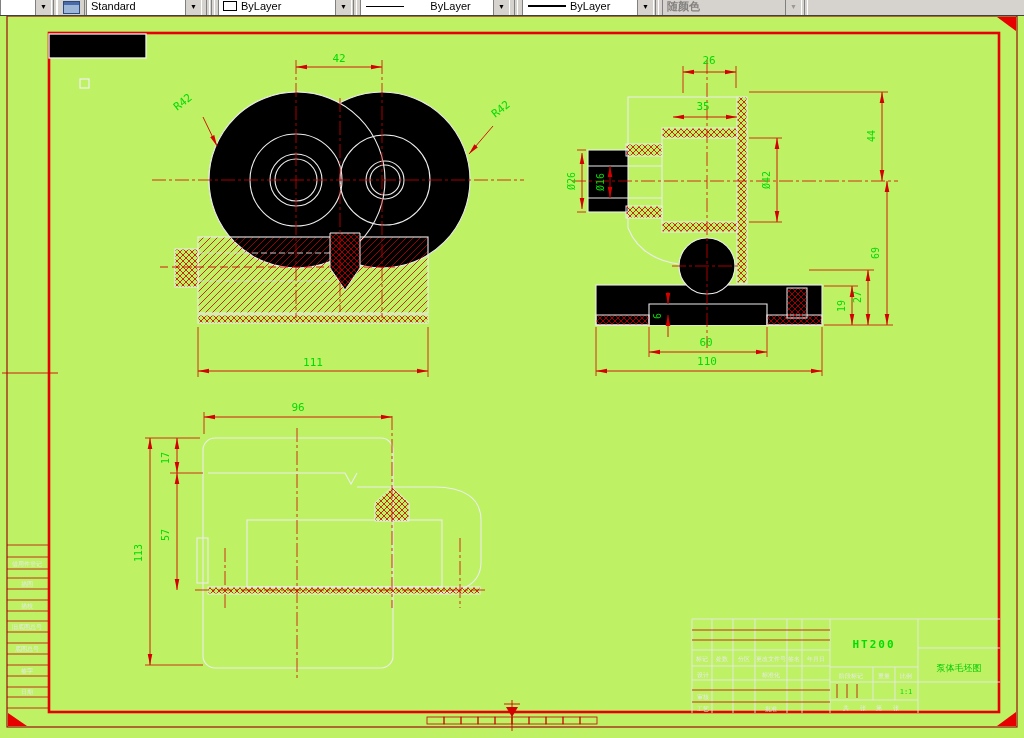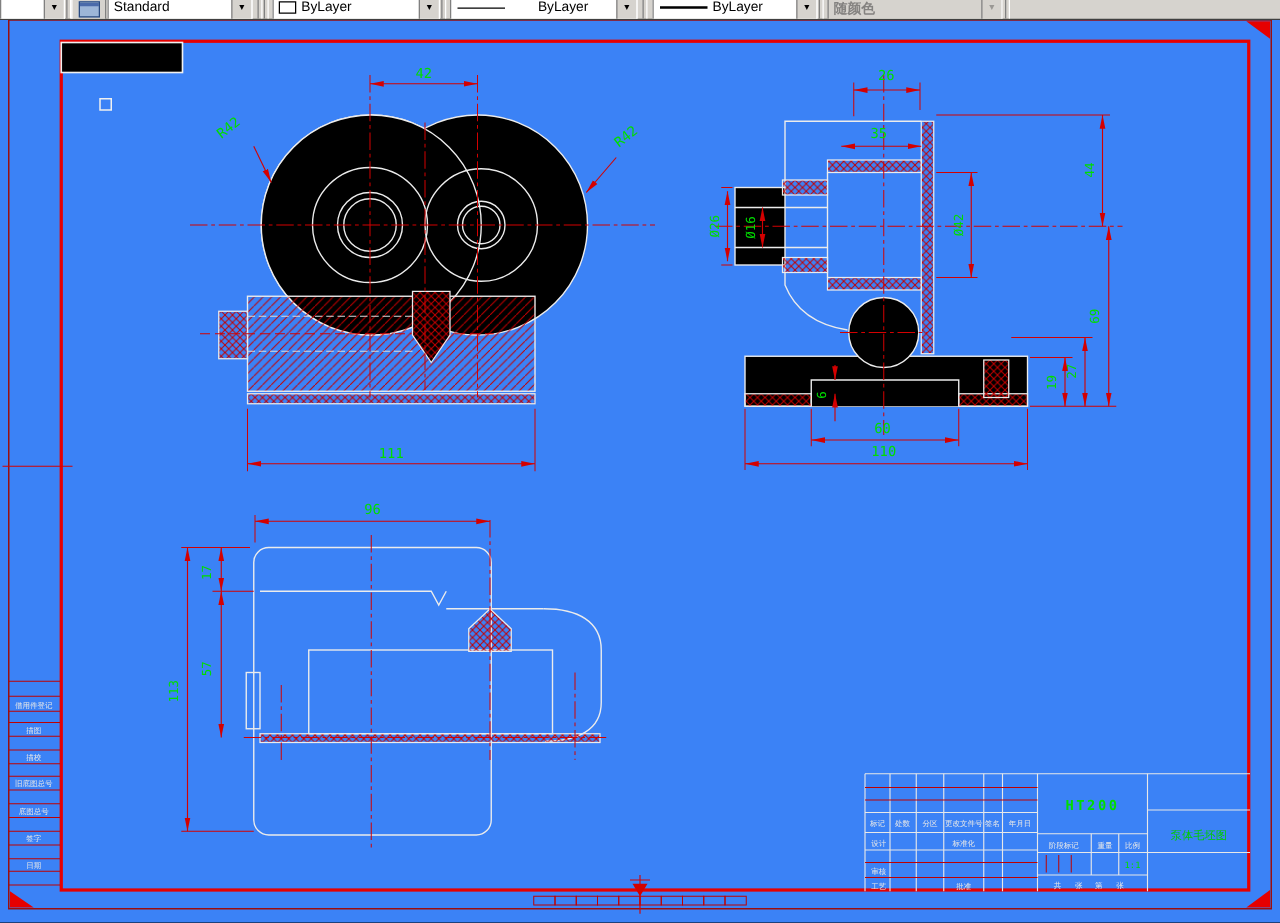--- a/index.html
+++ b/index.html
@@ -19,21 +19,21 @@
   .combo.disabled .arrowbtn{color:#9a9894;}
   .sep{position:absolute;top:0;width:2px;height:15px;border-left:1px solid #808080;border-right:1px solid #fff;}
   .tbtn{position:absolute;top:-4px;height:20px;width:26px;background:#d6d3ce;
         border:1px solid;border-color:#fff #808080 #808080 #fff;
         display:flex;align-items:center;justify-content:center;}
   .tbtn .glyph{width:15px;height:11px;background:#9db6d8;border:1px solid #2a4a80;
         box-shadow:inset 0 3px 0 #4a6aaa;}
   .swatch{width:12px;height:8px;border:1px solid #000;background:#fff;margin-left:4px;flex:0 0 12px;}
   .linesample{height:1px;background:#000;width:38px;margin-left:5px;flex:0 0 38px;}
   
-  #canvas{position:absolute;left:0;top:0;width:1024px;height:738px;background:#3b82f6;z-index:1;}
+  #canvas{position:absolute;left:0;top:0;width:1024px;height:738px;background:#bef264;z-index:1;}
   svg text{user-select:none;}
   .w{stroke:#ececec;stroke-width:1.1;fill:none;}
   .wf{stroke:#ececec;stroke-width:1.1;fill:#000;}
   .wd{stroke:#dcdcdc;stroke-width:0.9;fill:none;stroke-dasharray:6 3;}
   .hd{fill:url(#hd);stroke:#ececec;stroke-width:1.1;}
   .hx{fill:url(#hx);stroke:#ececec;stroke-width:1;}
   .cl{stroke:#d40000;stroke-width:0.8;fill:none;stroke-dasharray:14 3 3 3;}
   .rd{stroke:#d40000;stroke-width:0.9;fill:none;}
   .rdash{stroke:#d40000;stroke-width:0.9;fill:none;stroke-dasharray:8 4;}
   .dim{stroke:#d40000;stroke-width:0.9;fill:none;marker-start:url(#ar);marker-end:url(#ar);}

